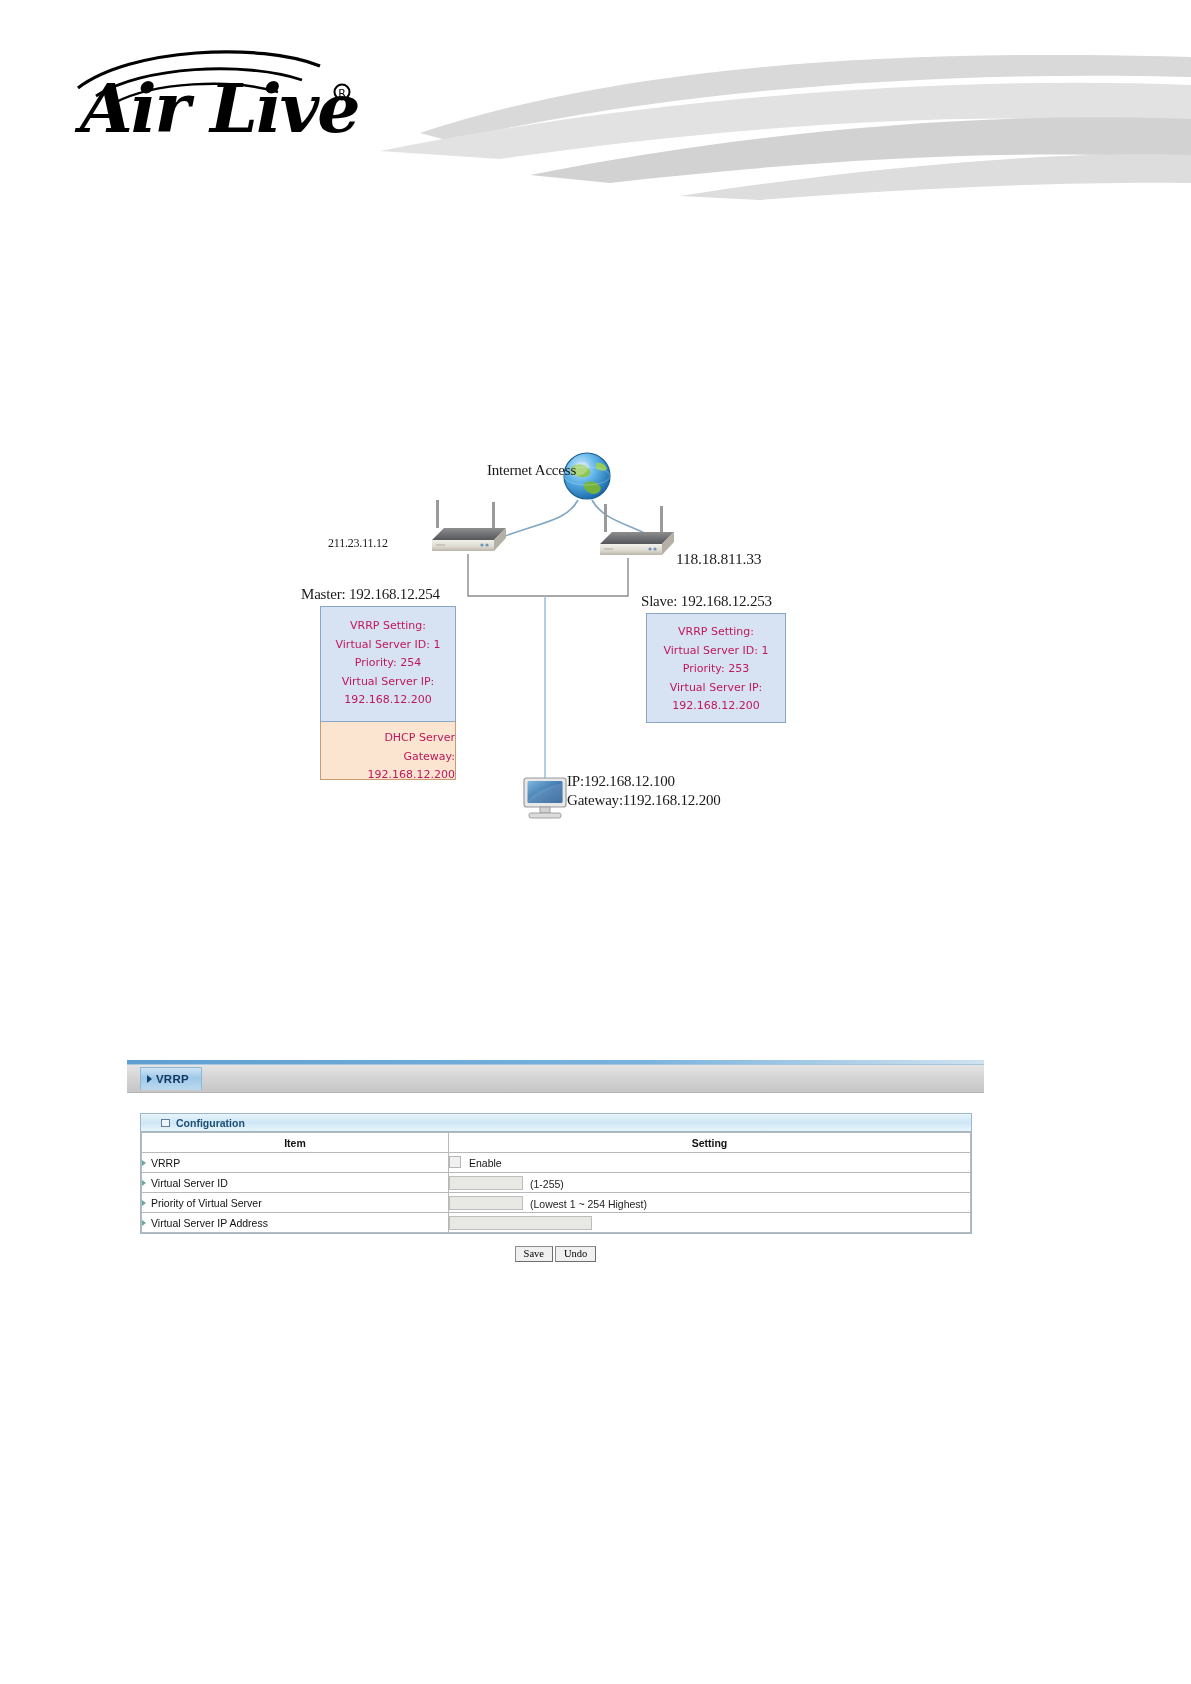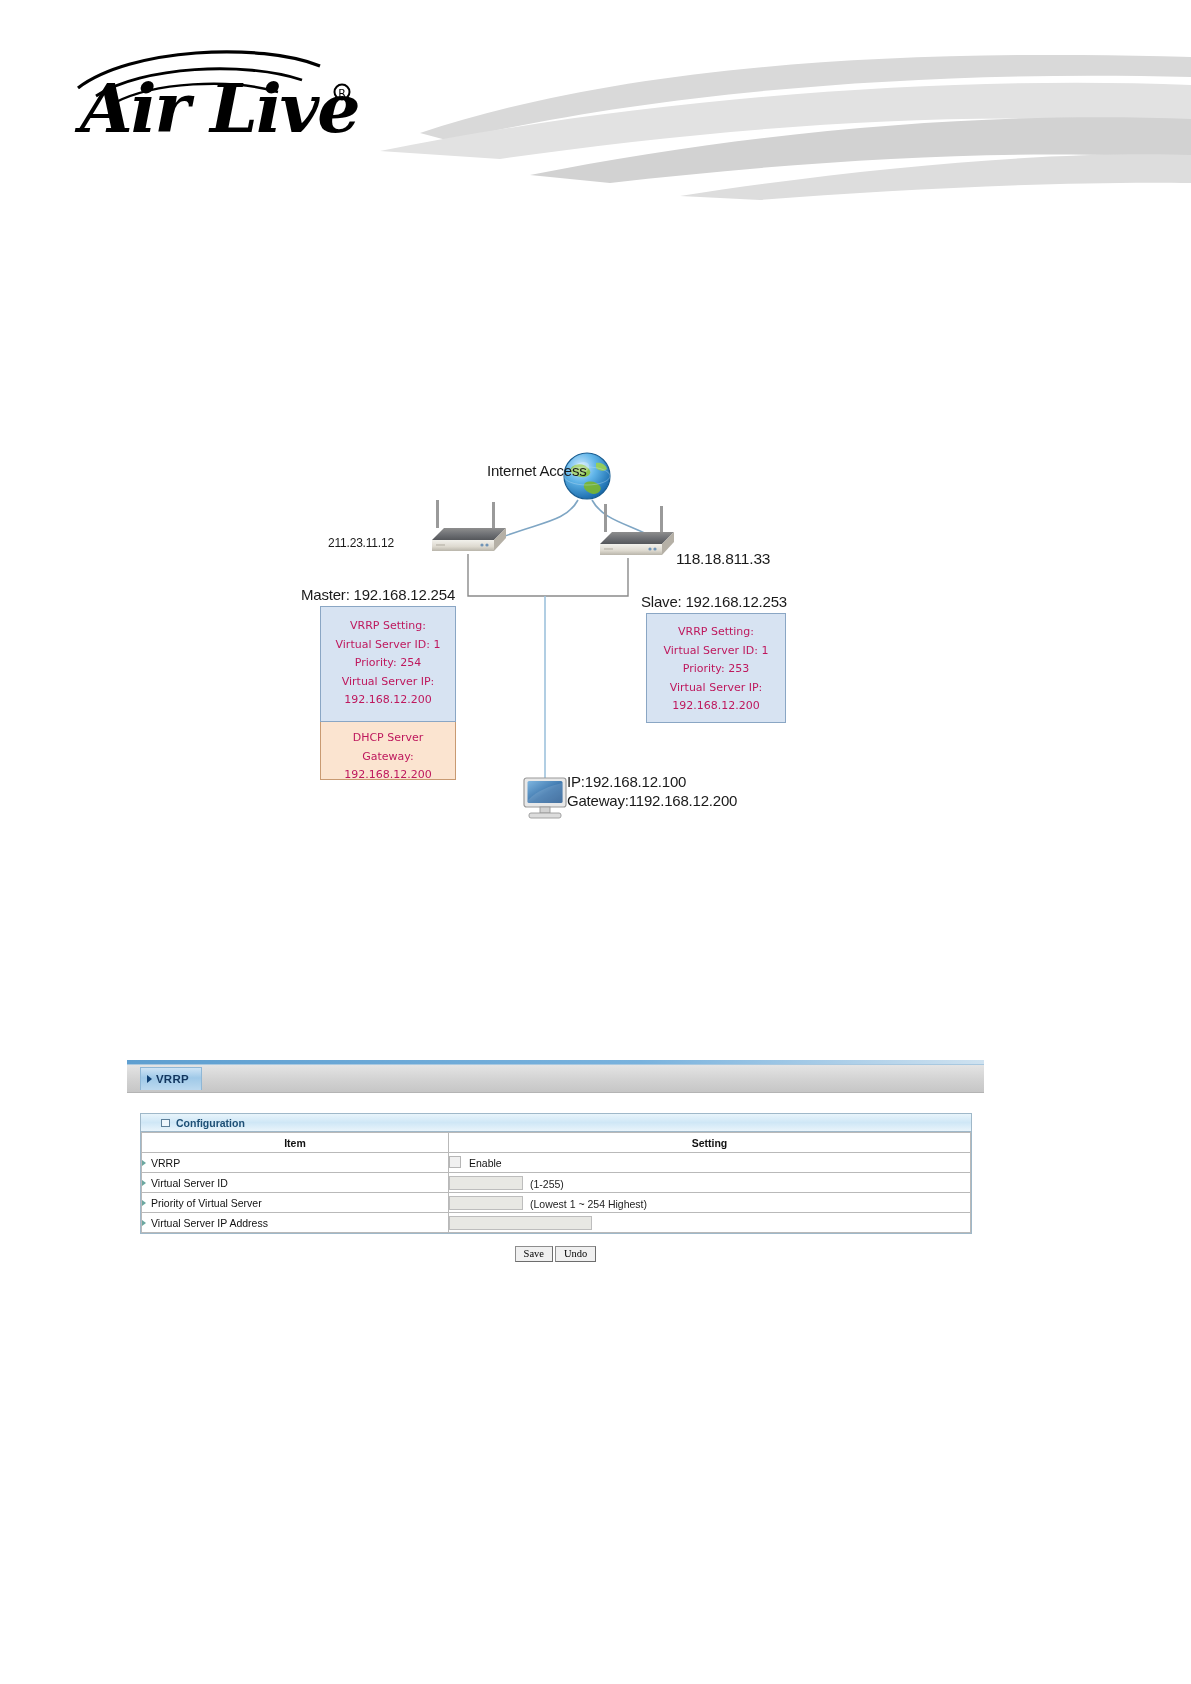--- a/index.html
+++ b/index.html
@@ -45,21 +45,21 @@
     position: absolute;
     left: 0;
     top: 430px;
     width: 1191px;
     height: 430px;
   }
   .diagram svg { display: block; }
 
   .dlabel {
     position: absolute;
-    font-family: Liberation Sans, sans-serif;
+    font-family: Liberation Serif, serif;
     font-size: 14.5px;
     color: #1a1a1a;
     white-space: nowrap;
     letter-spacing: -0.2px;
   }
   #lbl-internet { left: 487px; top: 462px; font-size: 15px; }
   #lbl-wan-left { left: 328px; top: 536px; font-size: 12px; }
   #lbl-wan-right { left: 676px; top: 550px; font-size: 15.5px; }
   #lbl-master { left: 301px; top: 586px; font-size: 15px; }
   #lbl-slave  { left: 641px; top: 593px; font-size: 15px; }
@@ -85,20 +85,21 @@
 
   #box-master-vrrp {
     left: 320px; top: 606px;
     width: 136px; height: 116px;
     padding-top: 10px;
   }
   #box-master-dhcp {
     left: 320px; top: 722px;
     width: 136px; height: 58px;
     padding-top: 7px;
+    text-align: right;
   }
   #box-slave-vrrp {
     left: 646px; top: 613px;
     width: 140px; height: 110px;
     padding-top: 9px;
   }
 
   #lbl-pc {
     left: 567px; top: 772px;
     font-size: 15px;

